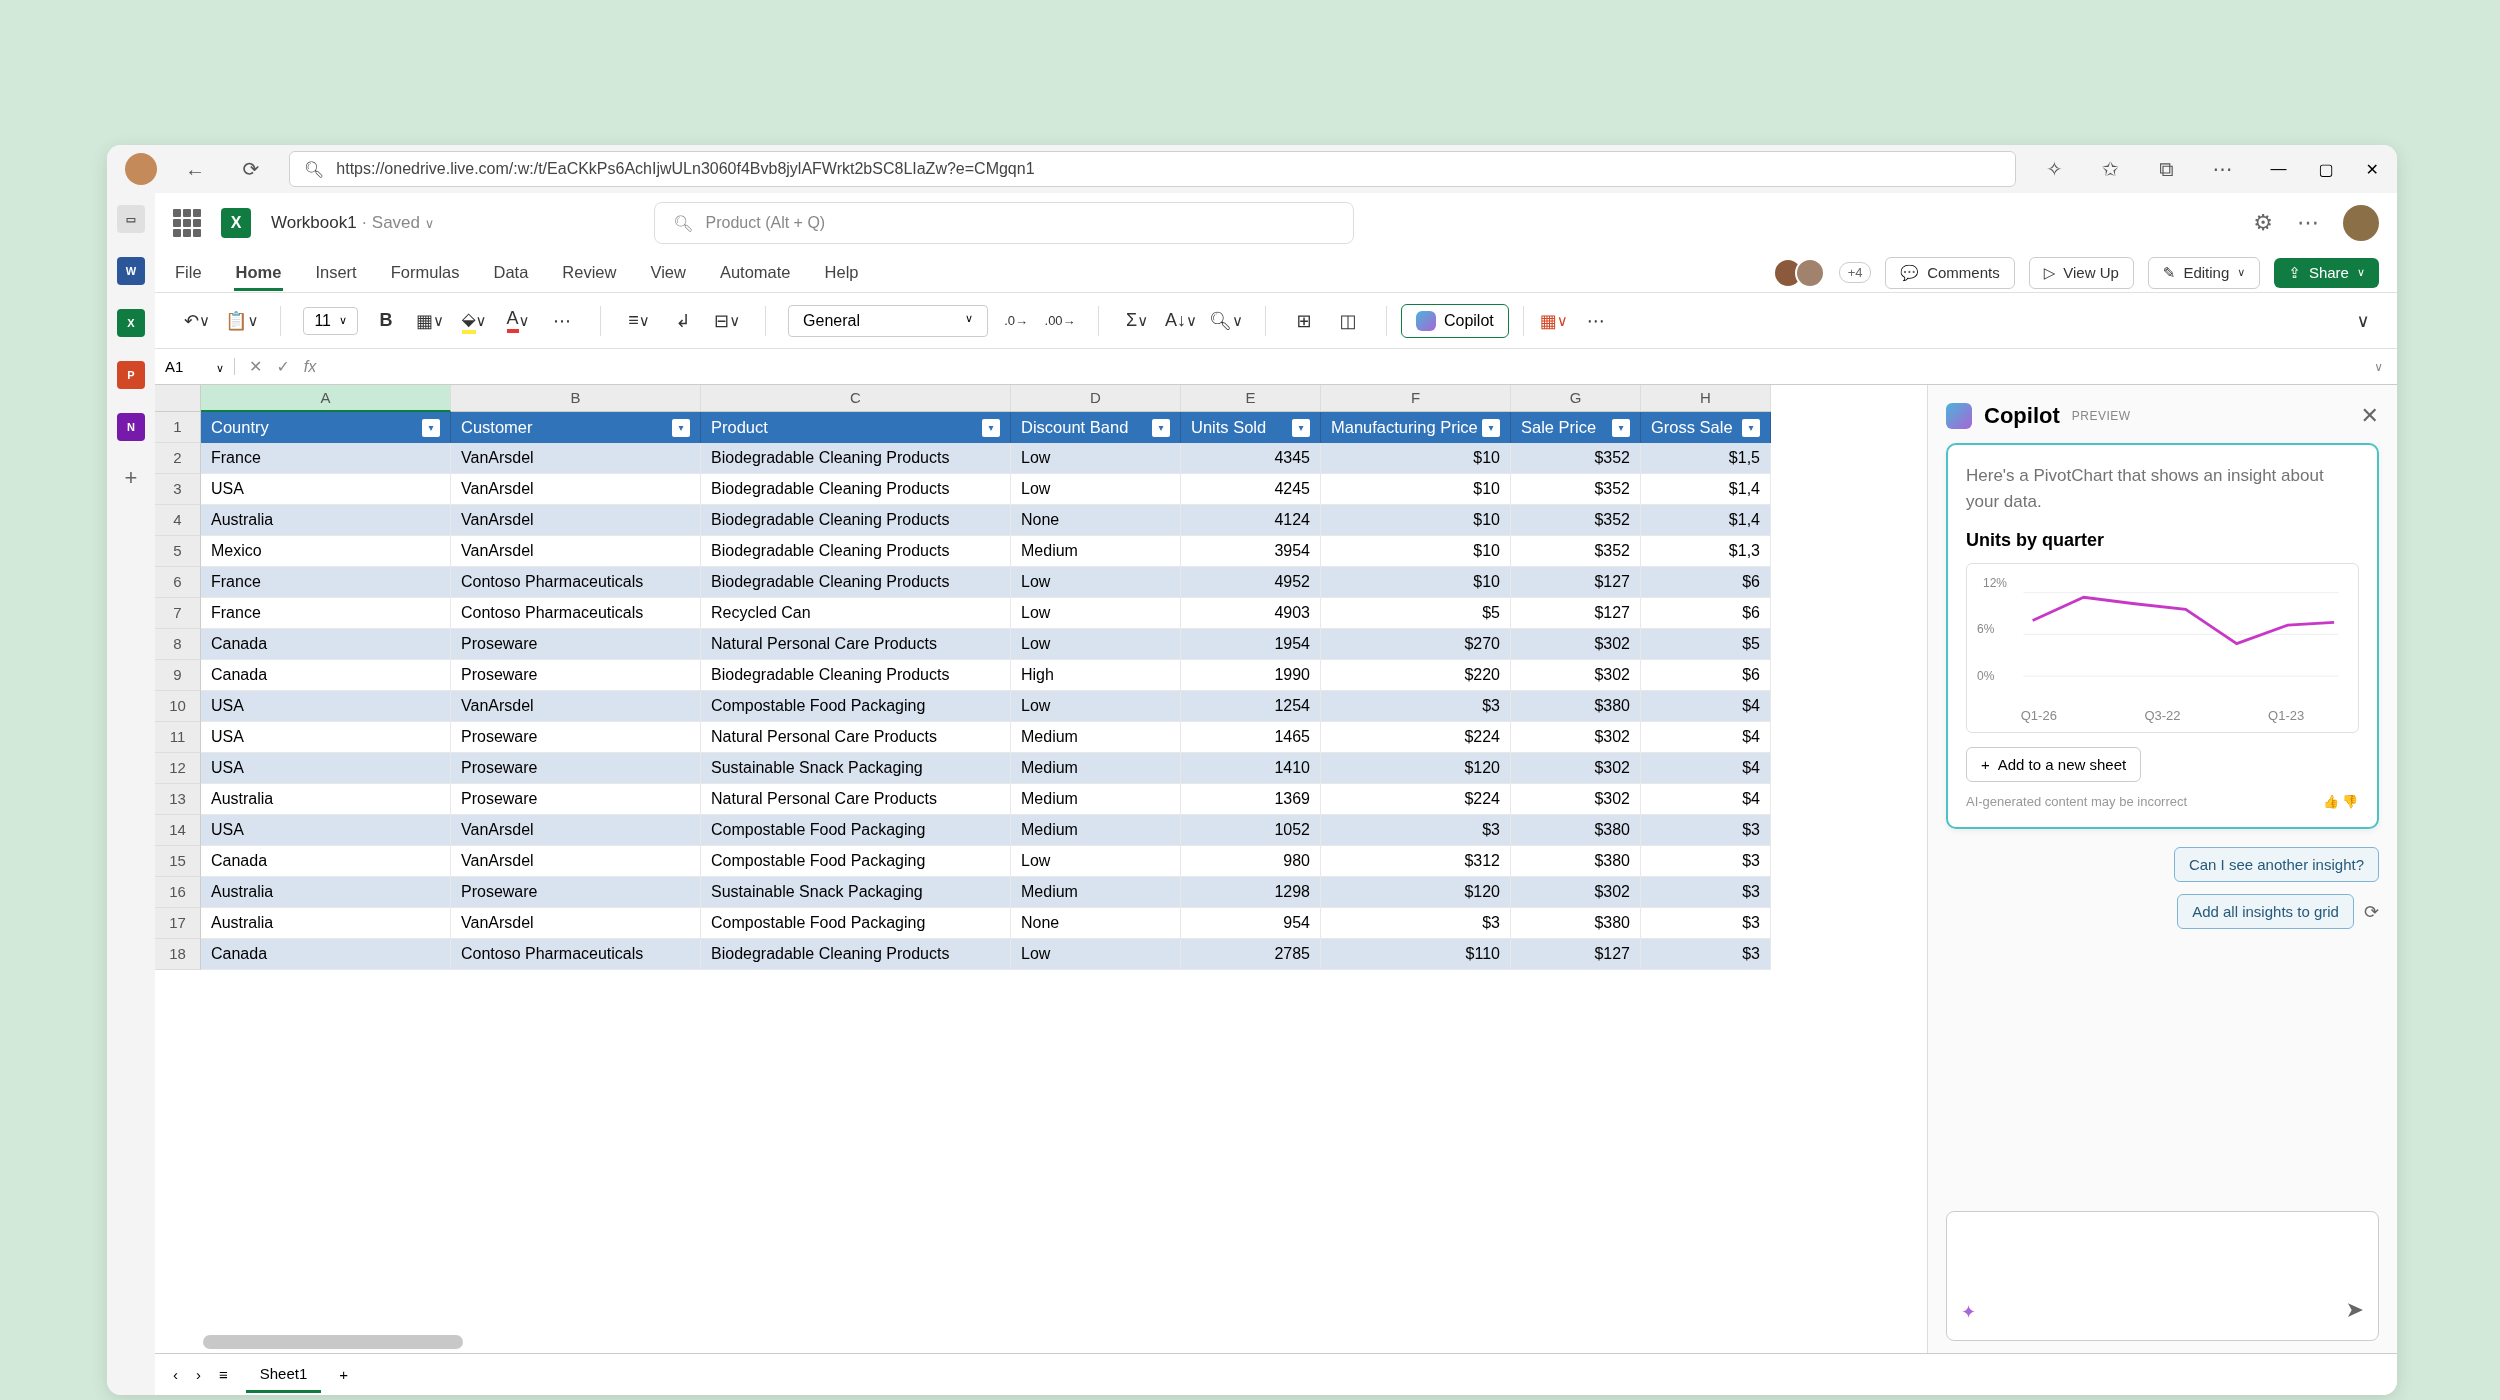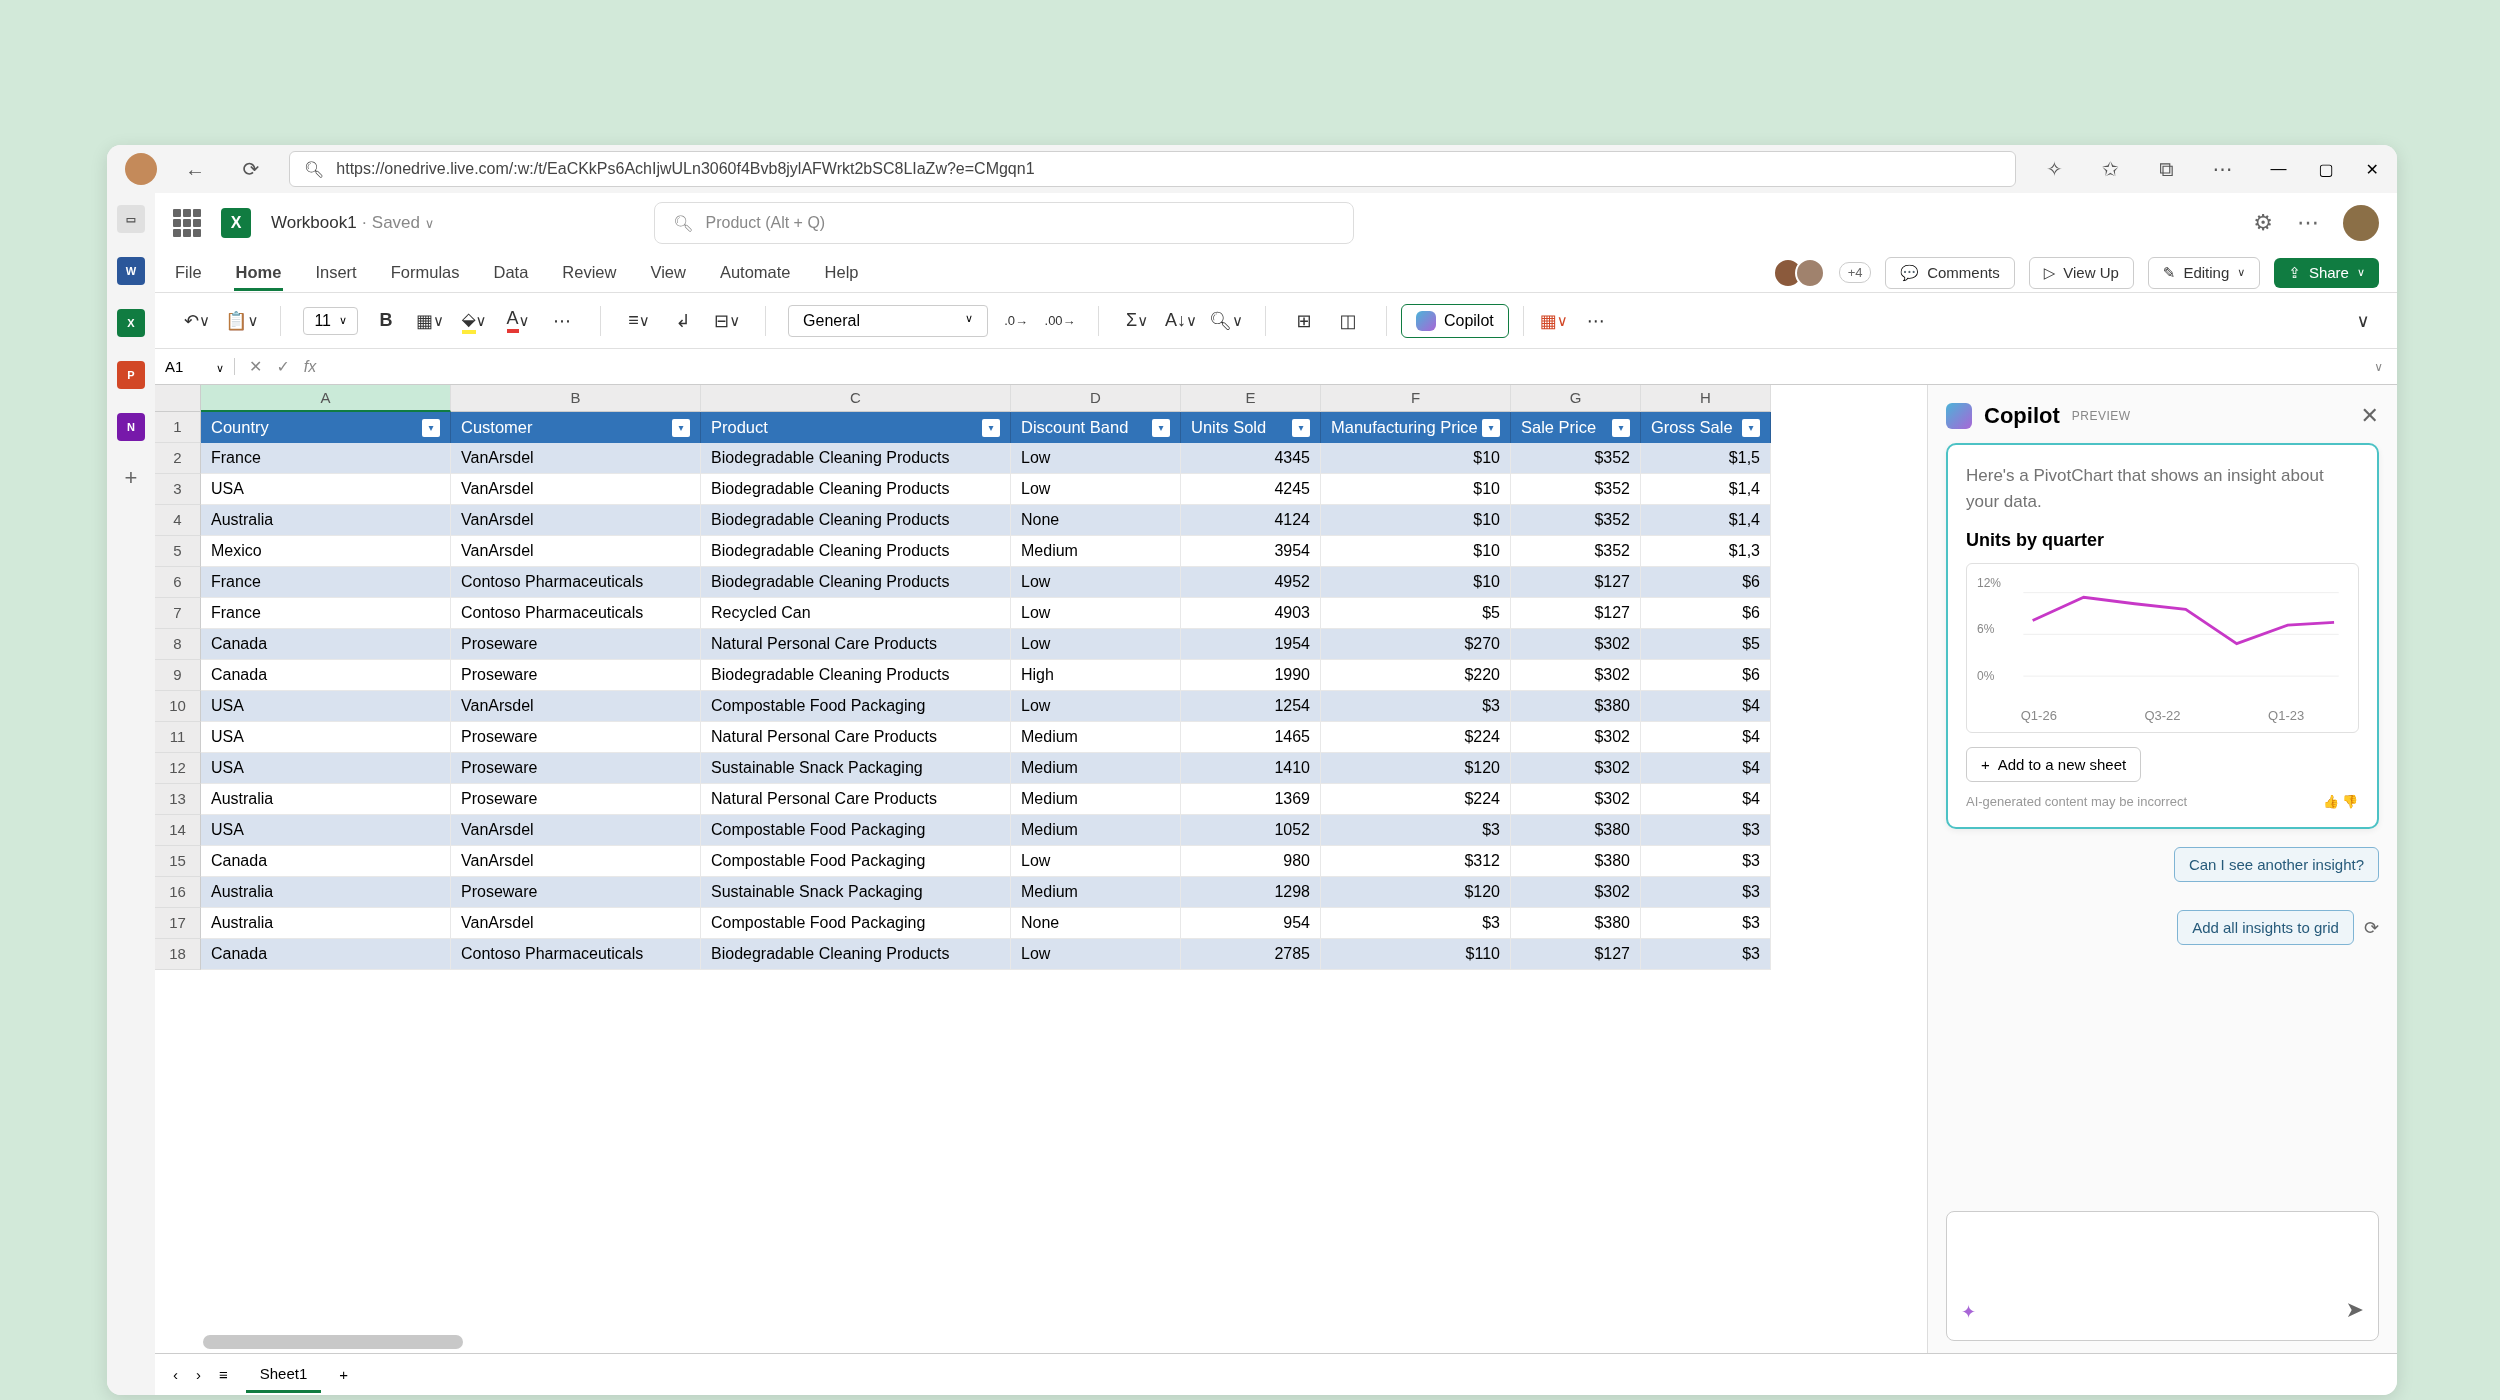--- a/index.html
+++ b/index.html
@@ -65,21 +65,21 @@
 .cp-prev{font-size:12px;color:#888;letter-spacing:.5px}
 .cp-close{margin-left:auto;font-size:22px;color:#666;cursor:pointer}
 .cp-card{border:2px solid #4cc2c5;border-radius:10px;background:#fff;padding:18px;box-shadow:0 2px 6px rgba(0,0,0,.06)}
 .cp-intro{font-size:17px;color:#737373;line-height:1.5}
 .cp-ct{font-weight:600;margin:16px 0 12px;font-size:18px}
 .chart-box{border:1px solid #e0e0e0;border-radius:6px;height:170px;position:relative;padding:10px}
 .chart-box svg{width:100%;height:130px}
 .xlabels{display:flex;justify-content:space-around;font-size:13px;color:#888}
 .add-sheet{margin-top:14px;border:1px solid #ccc;border-radius:6px;padding:8px 14px;font-size:15px;display:inline-flex;gap:8px;align-items:center;cursor:pointer}
 .disclaimer{font-size:13px;color:#999;margin-top:12px;display:flex;justify-content:space-between;align-items:center}
-.suggestions{margin:18px 0;display:flex;flex-direction:column;gap:28px;align-items:flex-end}
+.suggestions{margin:18px 0;display:flex;flex-direction:column;gap:12px;align-items:flex-end}
 .sugg{border:1px solid #7fb4d4;background:#eef5f9;border-radius:6px;padding:8px 14px;font-size:15px;color:#265a7a;cursor:pointer;display:flex;gap:10px;align-items:center}
 .cp-input{margin-top:auto;border:1px solid #ccc;border-radius:8px;background:#fff;padding:14px;font-size:16px;color:#888;line-height:1.5;position:relative;min-height:130px}
 .cp-send{position:absolute;bottom:14px;right:14px;font-size:22px;color:#666}
 .cp-spark{position:absolute;bottom:14px;left:14px;font-size:18px;color:#a866d6}
 .hscroll{position:absolute;bottom:4px;left:48px;width:260px;height:14px;background:#c8c8c8;border-radius:7px}
 </style>
 </head>
 <body>
 
 <div class="browser">
@@ -729,21 +729,21 @@
           <div class="cp-hdr">
             <div class="cp-logo"></div>
             <span class="cp-title">Copilot</span>
             <span class="cp-prev">PREVIEW</span>
             <span class="cp-close">✕</span>
           </div>
           <div class="cp-card">
             <div class="cp-intro">Here's a PivotChart that shows an insight about your data.</div>
             <div class="cp-ct">Units by quarter</div>
             <div class="chart-box">
-              <div style="position:absolute;left:10px;top:12px;font-size:12px;color:#888">12%</div>
+              <div style="position:absolute;left:16px;top:12px;font-size:12px;color:#888">12%</div>
               <div style="position:absolute;left:10px;top:58px;font-size:12px;color:#888">6%</div>
               <div style="position:absolute;left:10px;top:105px;font-size:12px;color:#888">0%</div>
               <svg viewBox="0 0 400 120">
                 <line x1="50" y1="10" x2="390" y2="10" stroke="#eee"></line>
                 <line x1="50" y1="55" x2="390" y2="55" stroke="#eee"></line>
                 <line x1="50" y1="100" x2="390" y2="100" stroke="#eee"></line>
                 <polyline points="60,40 115,15 170,22 225,28 280,65 335,45 385,42" fill="none" stroke="#c738c7" stroke-width="3"></polyline>
               </svg>
               <div class="xlabels">
                 <span>Q1-26</span>

